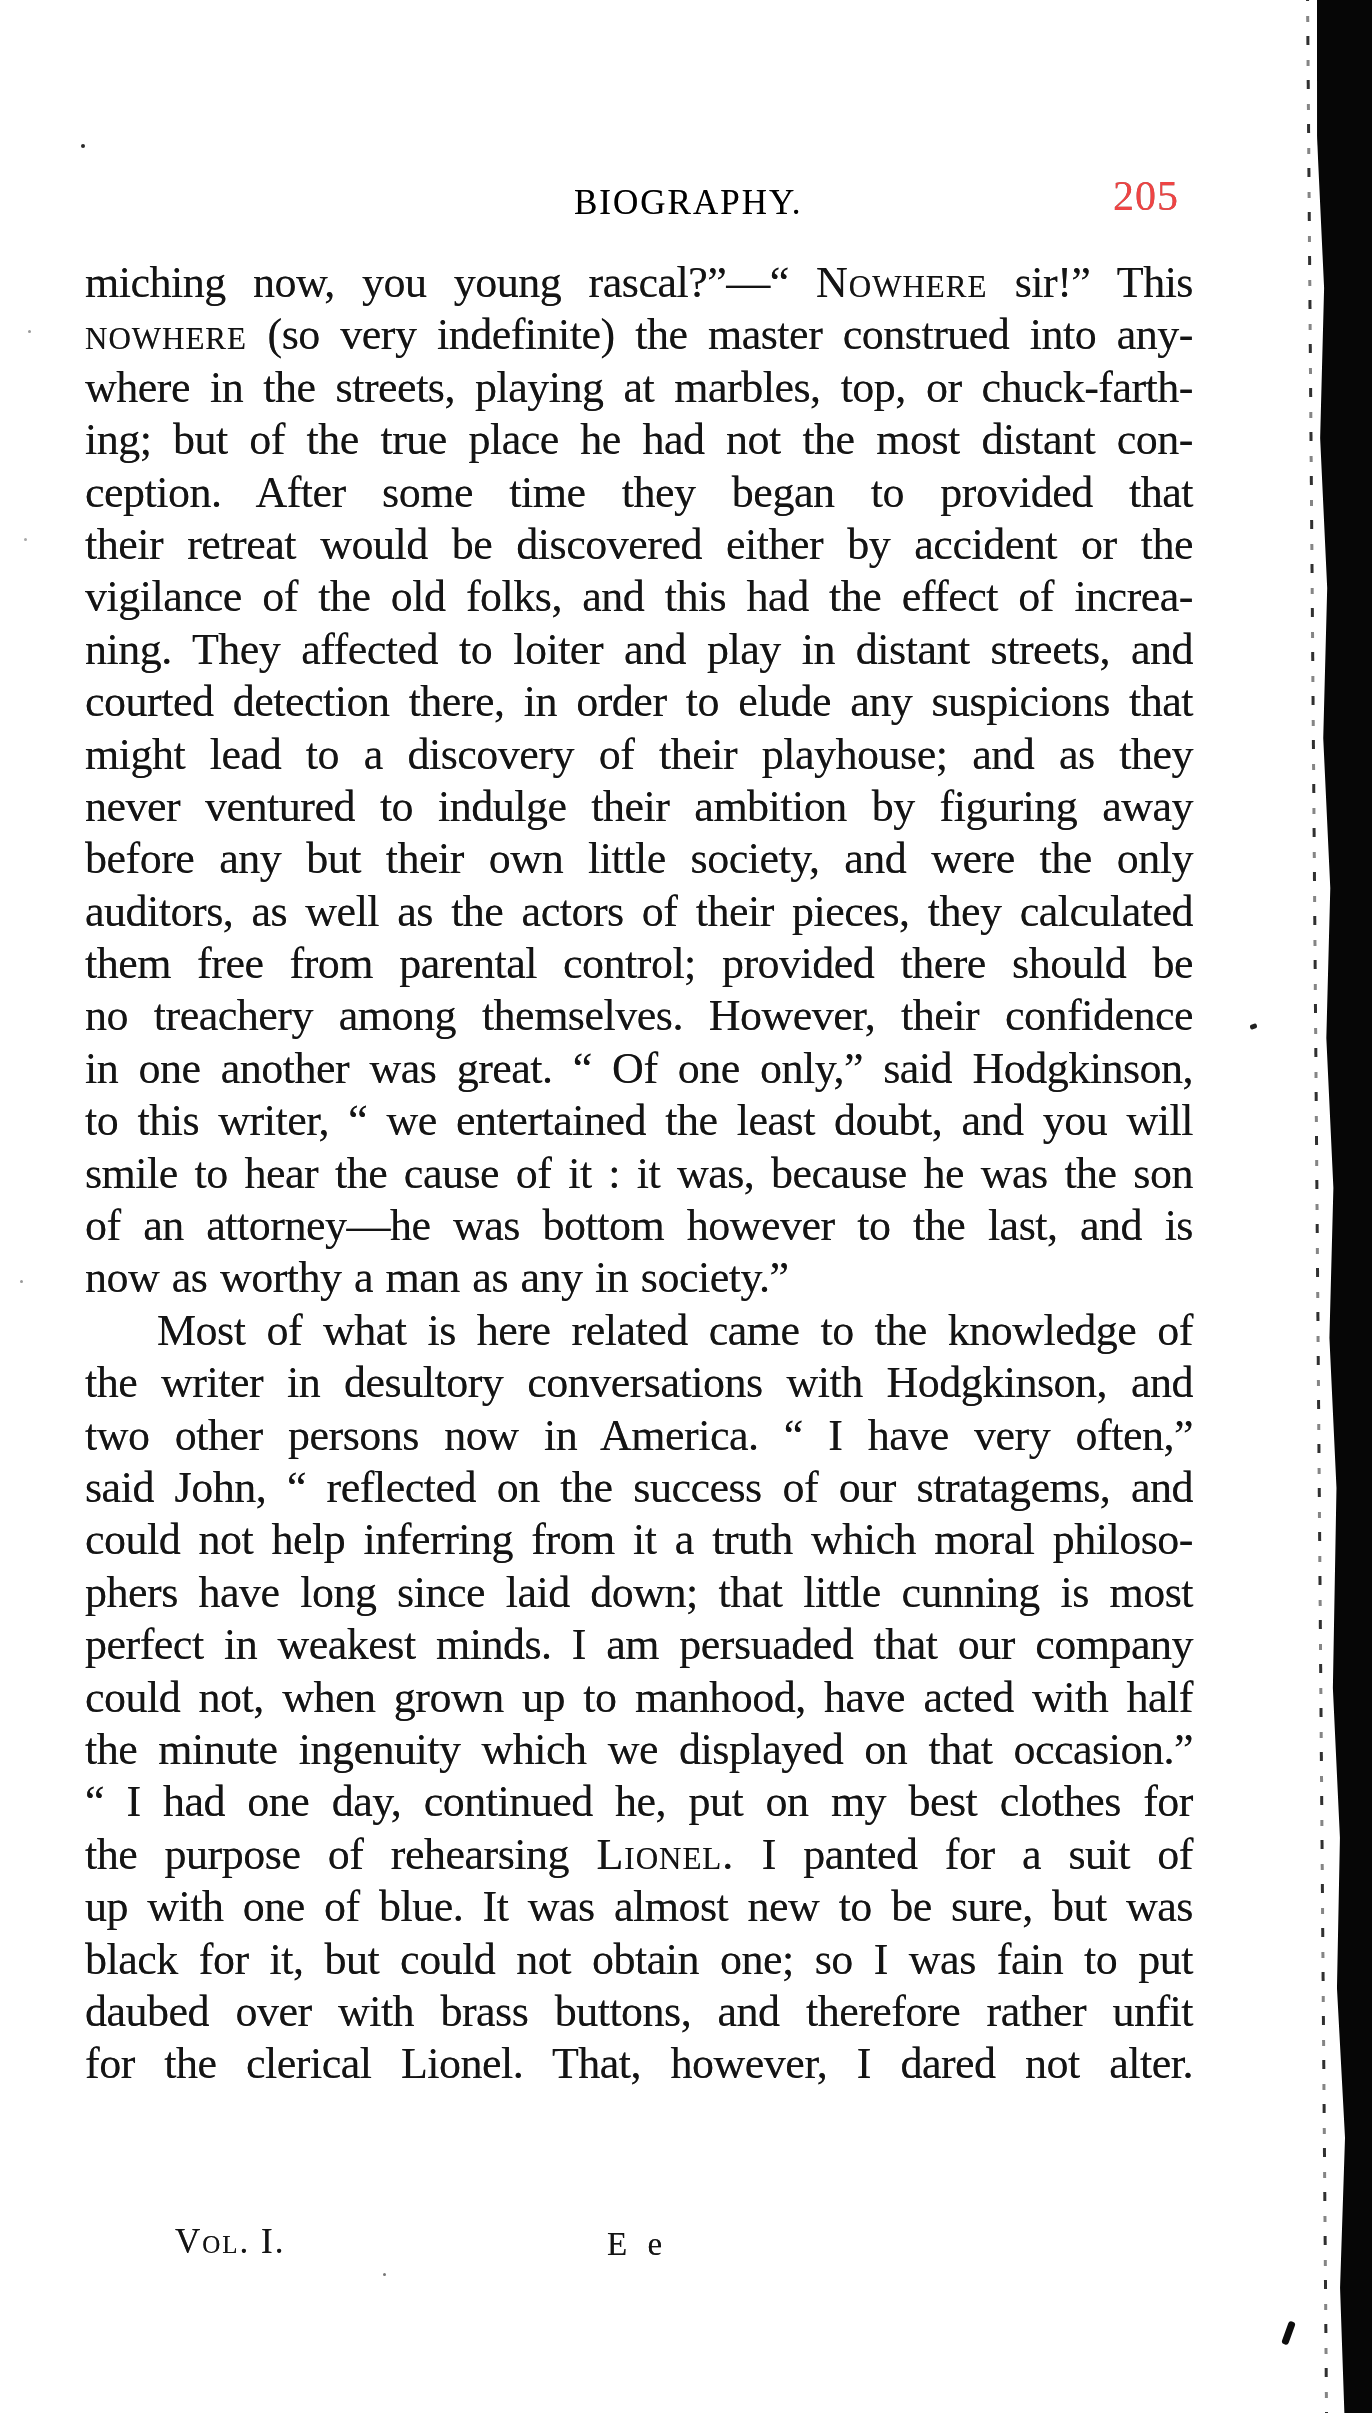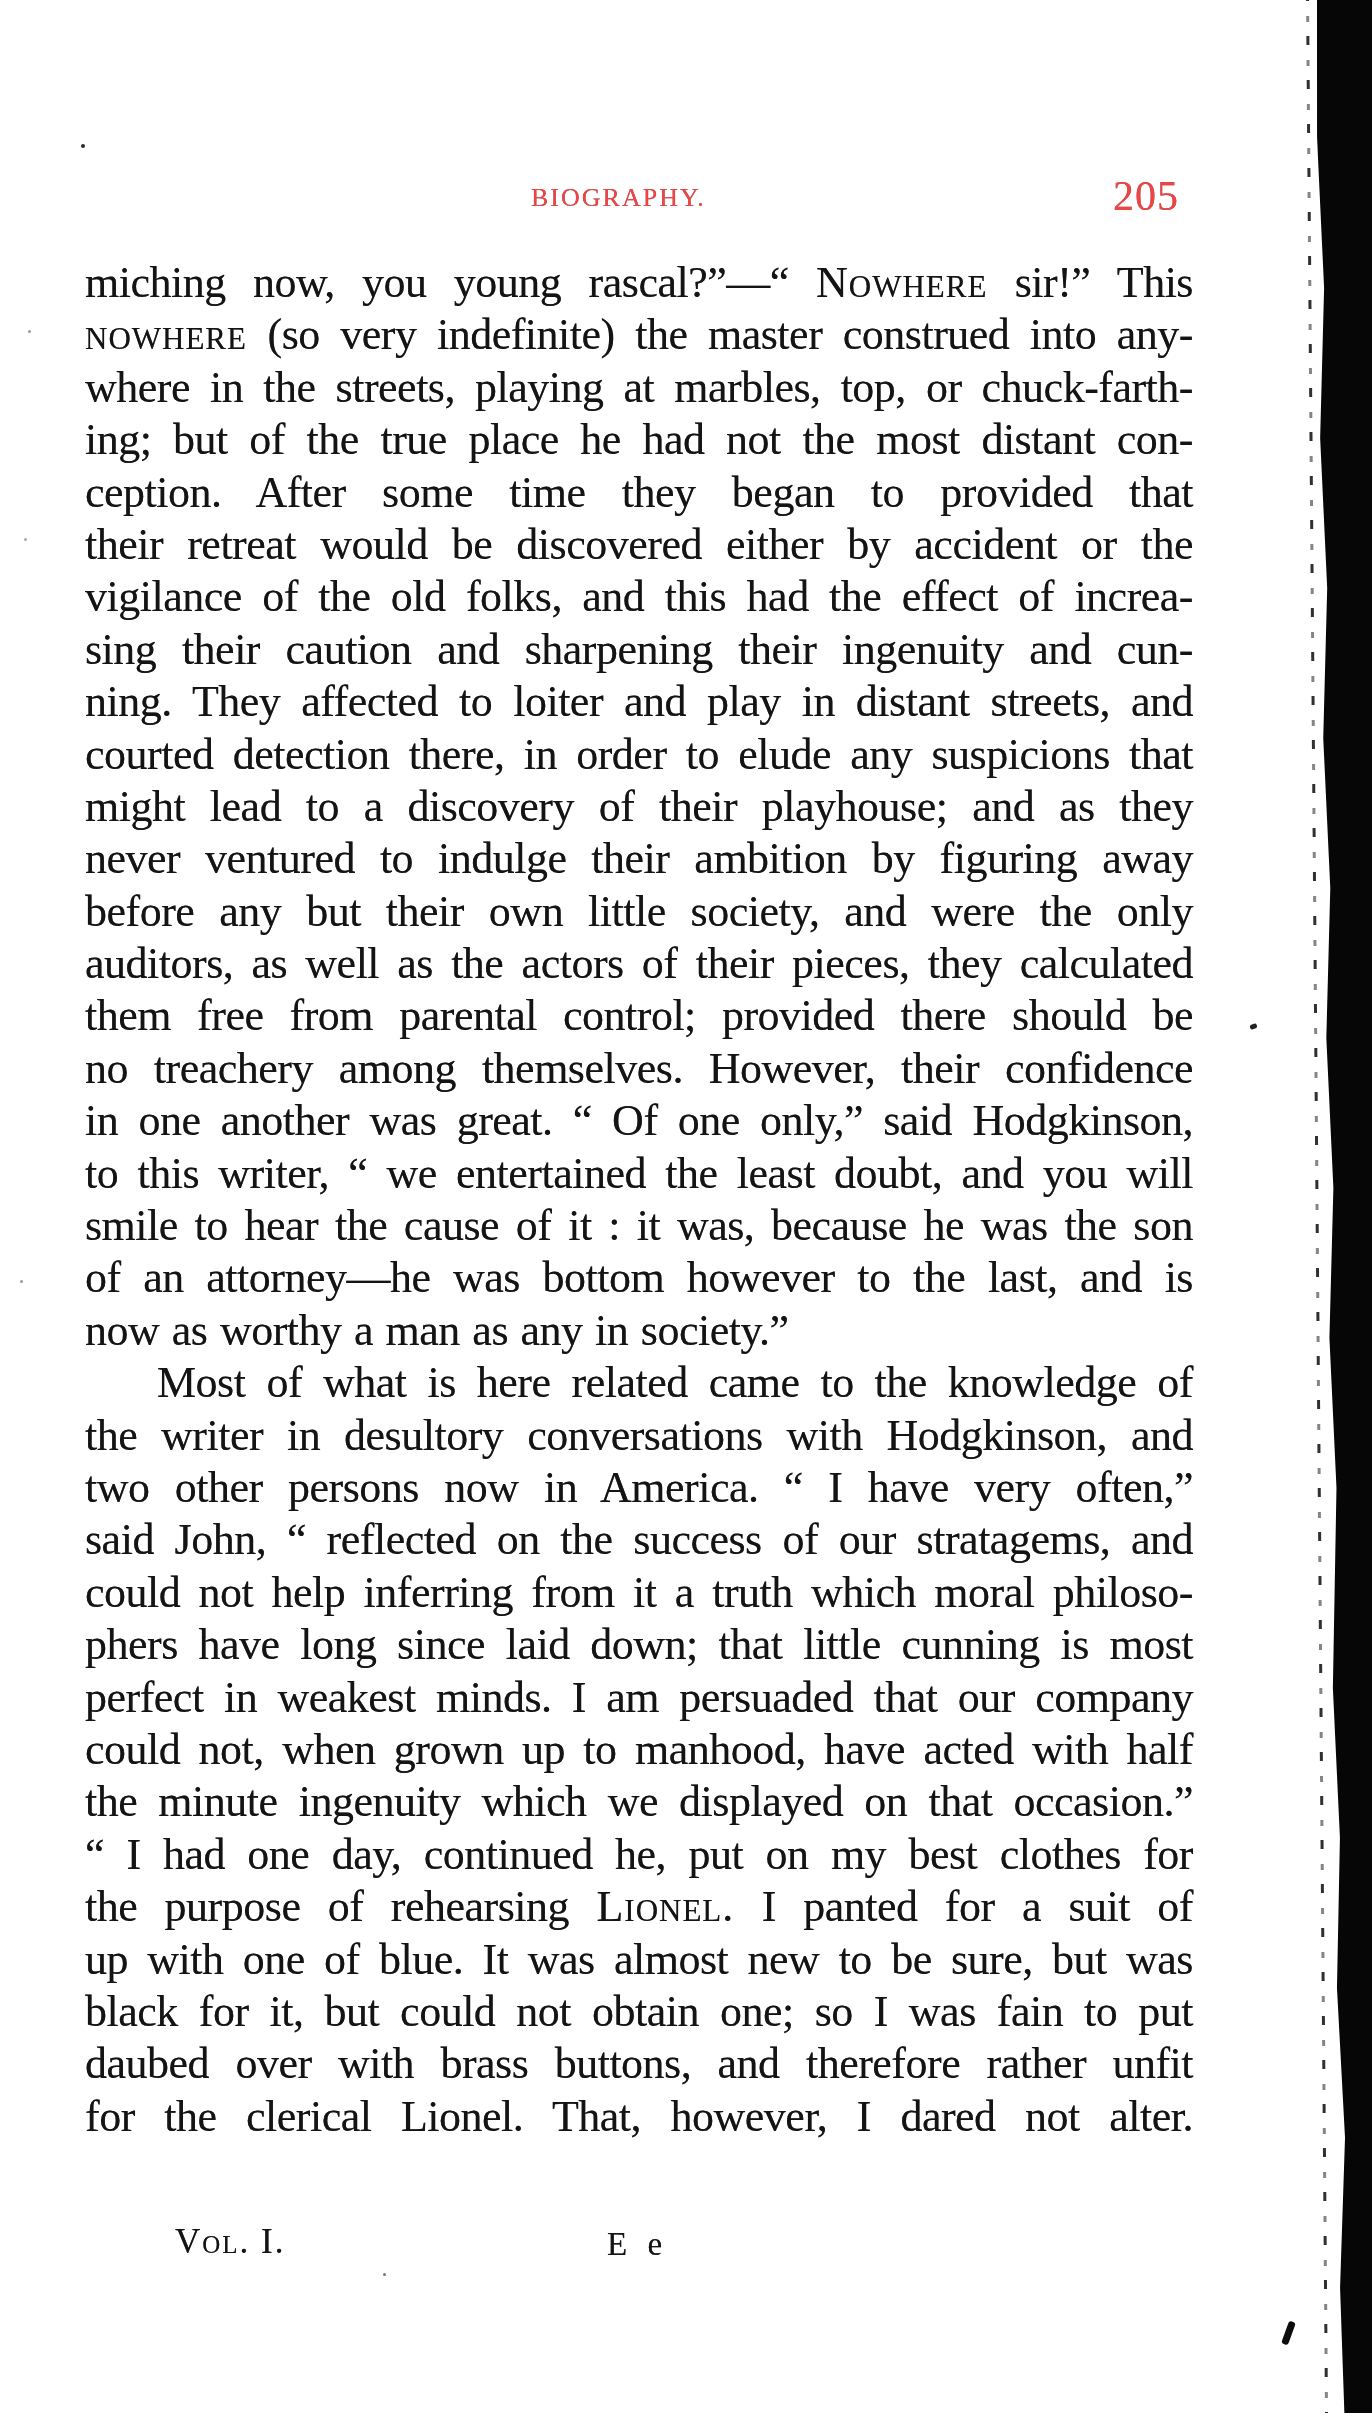--- a/index.html
+++ b/index.html
@@ -13,26 +13,26 @@
     height: 2413px;
     background: #ffffff;
     overflow: hidden;
     font-family: "Liberation Serif", serif;
     color: #141414;
   }
 
   
   .header-title {
     position: absolute;
-    left: 531px;
+    left: 574px;
     top: 183px;
-    font-size: 26px;
+    font-size: 35px;
     letter-spacing: 2px;
     white-space: nowrap;
-    color: #ef4444;
+    color: #000000;
     text-shadow: 0 0 0.5px rgba(0,0,0,0.55);
   }
   .page-number {
     position: absolute;
     left: 1113px;
     top: 172px;
     font-size: 42px;
     letter-spacing: 1px;
     color: #ef4444;
     text-shadow: 0 0 0.5px rgba(0,0,0,0.55);
@@ -151,21 +151,20 @@
   <div class="page-number">205</div>
 
   <div class="body-block" id="page-body">
       <div class="line"><span>miching now, you young rascal?”—“ </span><span class="sc">Nowhere</span><span> sir!” This</span></div>
       <div class="line"><span class="sc">nowhere</span><span> (so very indefinite) the master construed into </span><span class="it">any-</span></div>
       <div class="line"><span class="it">where</span><span> in the streets, playing at marbles, top, or chuck-farth-</span></div>
       <div class="line"><span>ing; but of the true place he had not the most distant con-</span></div>
       <div class="line"><span>ception. After some time they began to provided that</span></div>
       <div class="line"><span>their retreat would be discovered either by accident or the</span></div>
       <div class="line"><span>vigilance of the old folks, and this had the effect of increa-</span></div>
-      <div class="line"><span>sing their caution and sharpening their ingenuity and cun-</span></div>
       <div class="line"><span>ning. They affected to loiter and play in distant streets, and</span></div>
       <div class="line"><span>courted detection there, in order to elude any suspicions that</span></div>
       <div class="line"><span>might lead to a discovery of their playhouse; and as they</span></div>
       <div class="line"><span>never ventured to indulge their ambition by figuring away</span></div>
       <div class="line"><span>before any but their own little society, and were the only</span></div>
       <div class="line"><span>auditors, as well as the actors of their pieces, they calculated</span></div>
       <div class="line"><span>them free from parental control; provided there should be</span></div>
       <div class="line"><span>no treachery among themselves. However, their confidence</span></div>
       <div class="line"><span>in one another was great. “ Of one only,” said Hodgkinson,</span></div>
       <div class="line"><span>to this writer, “ we entertained the least doubt, and you will</span></div>

